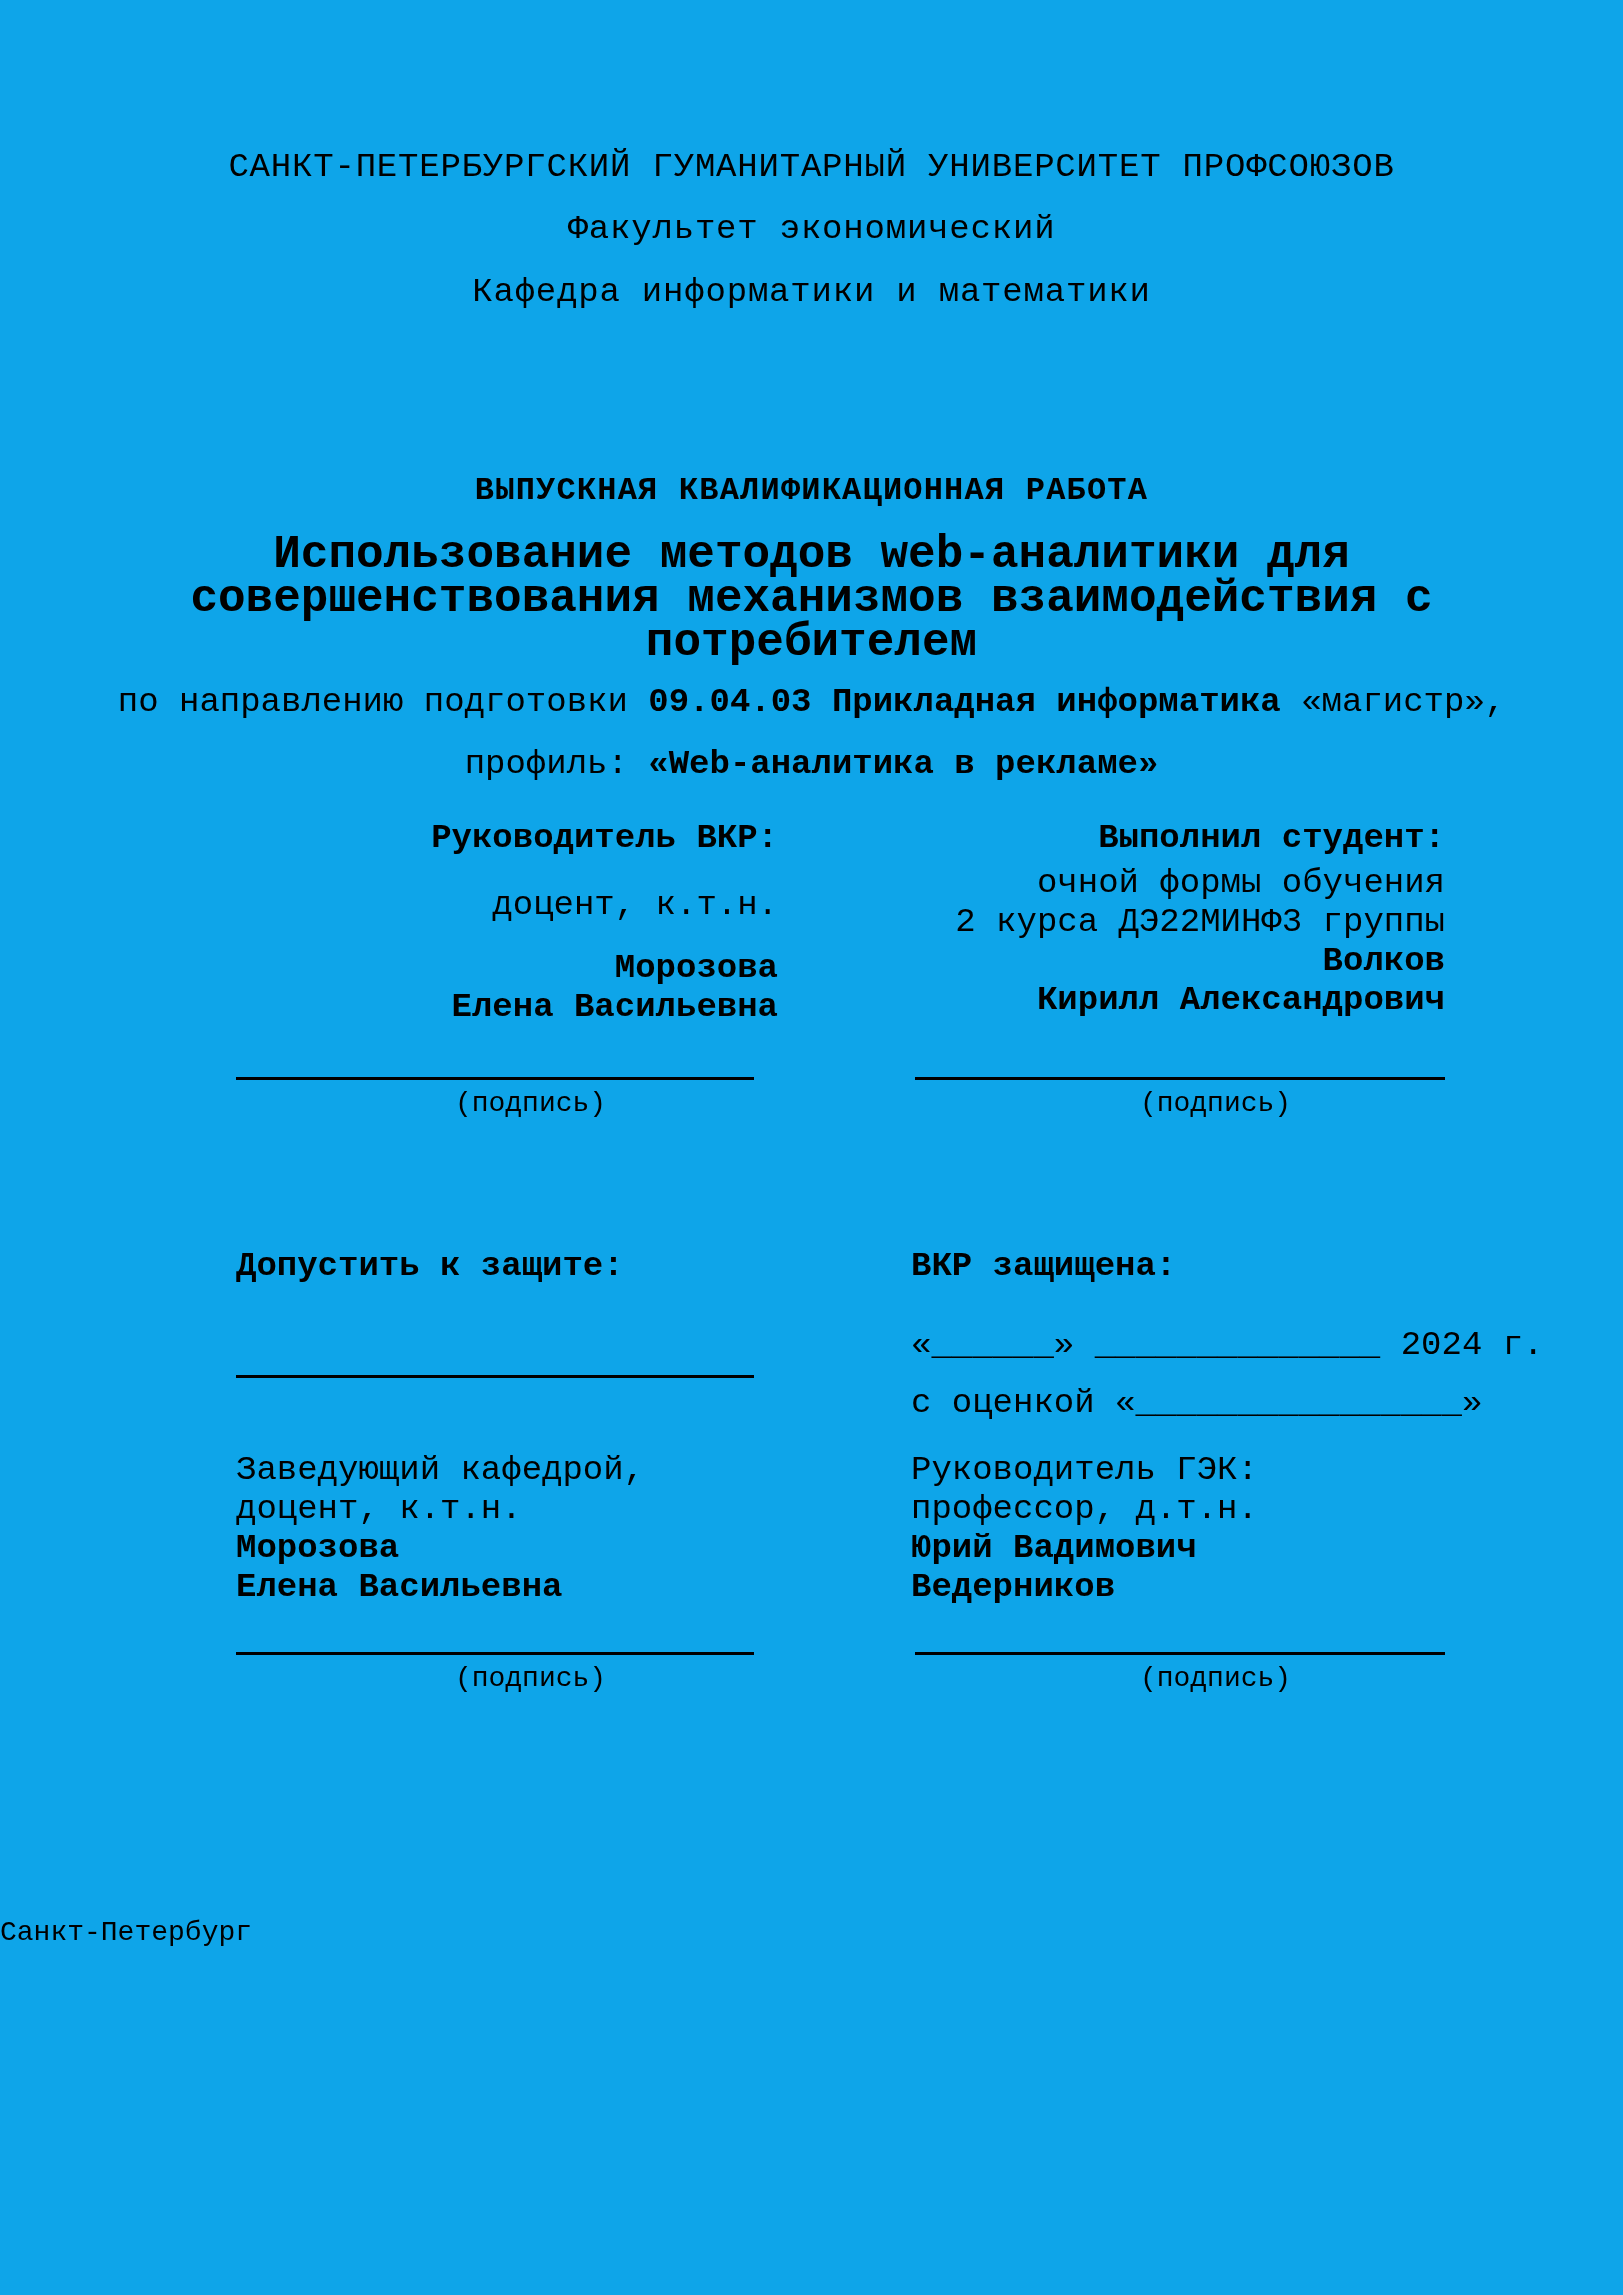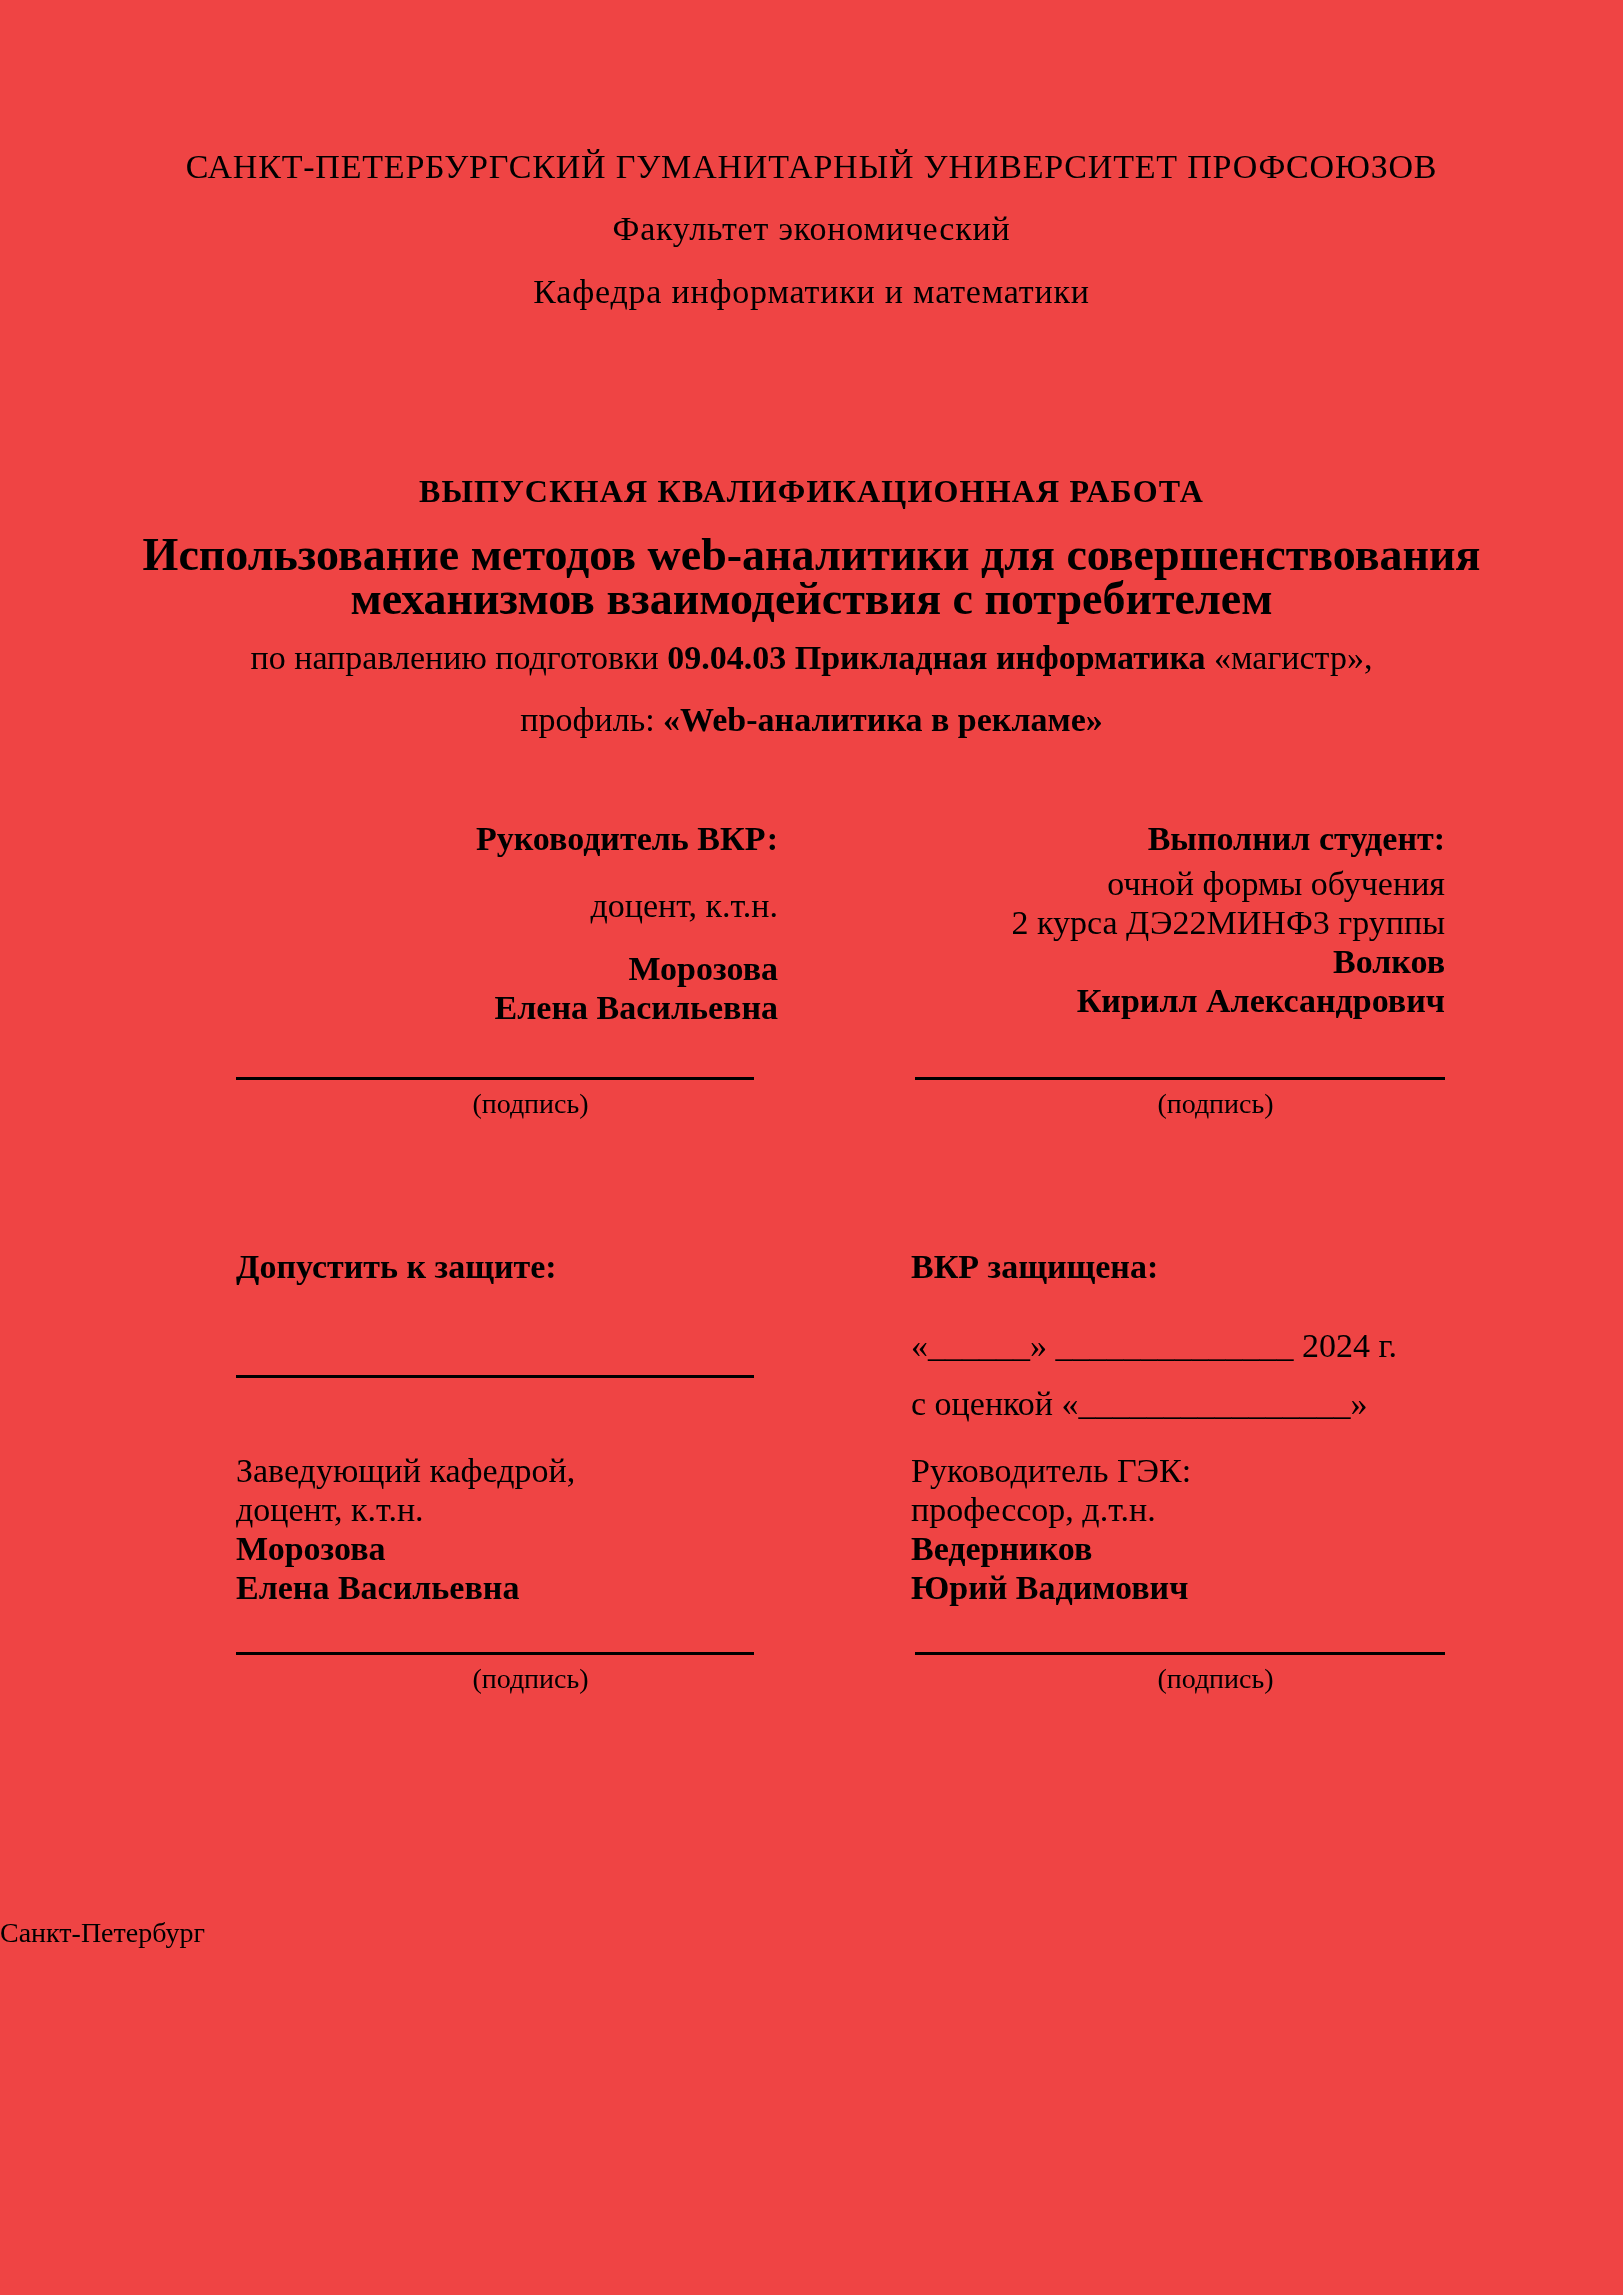--- a/index.html
+++ b/index.html
@@ -1,21 +1,21 @@
 <!DOCTYPE html>
 <html style="font-size:12.6px"><head>
 <meta charset="utf-8">
 <style>
   html,body{margin:0;padding:0;background:#888;}
   .page{
     position:relative;
     width:1623px;height:2295px;
-    background:#ef4444;
+    background:#0ea5e9;
     color:#000;
-    font-family:Liberation Serif, serif;
+    font-family:Liberation Mono, monospace;
     font-size:34px;
     overflow:hidden;
   }
   .b{font-weight:bold;}
 
   
   .header{position:absolute;top:146px;left:0;right:0;text-align:center;}
   .header .u-line{line-height:42px;margin-bottom:20.4px;letter-spacing:0.8px;}
 
   
@@ -115,22 +115,22 @@
   <div class="cols row3">
     <div class="col-left">
       <div class="line">Заведующий кафедрой,</div>
       <div class="line">доцент, к.т.н.</div>
       <div class="line b">Морозова</div>
       <div class="line b">Елена Васильевна</div>
     </div>
     <div class="col-right">
       <div class="line">Руководитель ГЭК:</div>
       <div class="line">профессор, д.т.н.</div>
+      <div class="line b">Юрий Вадимович</div>
       <div class="line b">Ведерников</div>
-      <div class="line b">Юрий Вадимович</div>
     </div>
   </div>
 
   <div class="sigrow sigrow3">
     <div class="sig-block-left">
       <div class="sig-line"></div>
       <div class="sig-caption">(подпись)</div>
     </div>
     <div class="sig-block-right">
       <div class="sig-line"></div>

